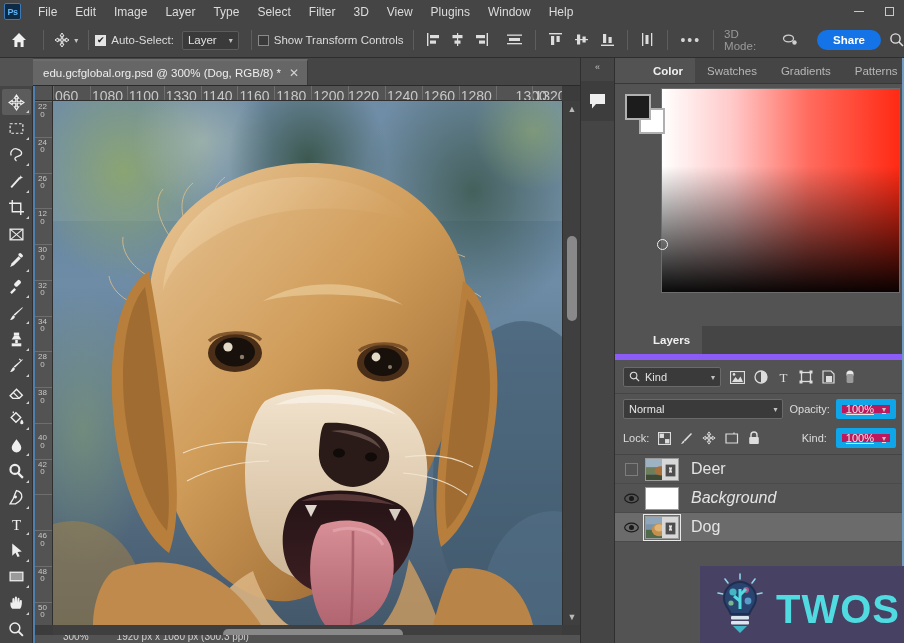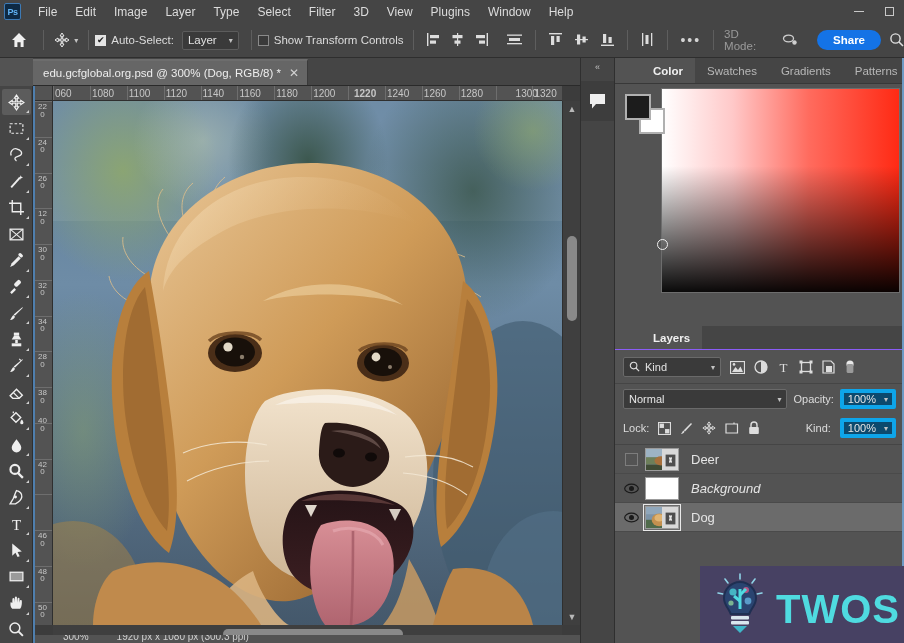--- a/index.html
+++ b/index.html
@@ -94,21 +94,21 @@
   }
 
   
   .canvas-wrap {
     position:absolute; top:86px; left:33px; width:547px; height:557px;
     background:#3c3c3c;
   }
   .ruler-h {
     position:absolute; top:0; left:20px; right:18px; height:15px;
     background:#535353; border-bottom:1px solid #2f2f2f;
-    overflow:hidden; font-size:10px; color:#c7c7c7;
+    overflow:hidden; font-size:14px; color:#c7c7c7;
   }
   .ruler-h .rt { position:absolute; top:2px; padding-left:2px; white-space:nowrap; }
   .ruler-h .tick { position:absolute; top:0; width:1px; height:15px; background:#6e6e6e; }
   .ruler-v {
     position:absolute; top:15px; left:0; width:20px; bottom:18px;
     background:#535353; border-right:1px solid #2f2f2f;
     overflow:hidden; font-size:8px; color:#c7c7c7;
   }
   .ruler-v .rt {
     position:absolute; left:3px; width:13px; line-height:7.5px;
@@ -202,21 +202,21 @@
       linear-gradient(to bottom, rgba(0,0,0,0) 38%, rgba(0,0,0,0.96) 100%),
       linear-gradient(to right, #ffffff 0%, #ffc8c8 30%, #ff6b5e 62%, #ff2a14 100%);
   }
   .ramp-cursor {
     position:absolute; left:-5px; top:150px; width:11px; height:11px;
     border:1.5px solid #f0f0f0; border-radius:50%;
   }
 
   
   .layerspanel { position:absolute; top:268px; left:0; right:0; bottom:0; background:#535353; }
-  .lp-tabs { display:flex; height:24px; background:#454545; border-bottom:1px solid #8b5cf6; }
+  .lp-tabs { display:flex; height:34px; background:#454545; border-bottom:6px solid #8b5cf6; }
   .lp-filter {
     display:flex; align-items:center; gap:9px; padding:7px 8px 6px 8px;
     border-bottom:1px solid #454545;
   }
   .kind-sel {
     background:#3a3a3a; border:1px solid #6a6a6a; border-radius:2px;
     height:20px; width:98px; display:flex; align-items:center;
     padding:0 5px; gap:5px; font-size:11px; color:#e2e2e2;
     justify-content:space-between;
   }
@@ -225,23 +225,23 @@
   .blendrow {
     display:flex; align-items:center; gap:6px; padding:5px 8px;
   }
   .blend-sel {
     background:#3a3a3a; border:1px solid #6a6a6a; border-radius:2px;
     height:20px; flex:1; display:flex; align-items:center;
     justify-content:space-between; padding:0 5px; font-size:11px; color:#e6e6e6;
   }
   .opacity-lbl { font-size:11px; color:#dddddd; white-space:nowrap; }
   .num-field {
-    background:#0c4a6e; border:4px solid #0ea5e9; border-radius:2px;
+    background:#be185d; border:6px solid #0ea5e9; border-radius:2px;
     height:20px; display:flex; align-items:center; gap:8px;
-    padding:0 4px; font-size:11px; color:#e6e6e6;
+    padding:0 4px; font-size:11px; color:#e6e6e6;text-decoration:underline;
   }
   .lockrow {
     display:flex; align-items:center; gap:9px; padding:4px 8px 6px 8px;
     border-bottom:1px solid #454545;
   }
   .lock-lbl { font-size:11px; color:#dddddd; }
   .layers-list { background:#535353; }
   .layer-row {
     display:flex; align-items:center; height:29px;
     border-bottom:1px solid #4a4a4a; padding-left:2px;
@@ -252,21 +252,21 @@
   .thumb-cell { width:46px; display:flex; align-items:center; }
   .lthumb {
     width:34px; height:23px; border:1px solid #9b9b9b; position:relative;
     overflow:hidden; background:#888;
   }
   .lthumb.sel-outline { outline:1px solid #e9e9e9; outline-offset:1px; }
   .lthumb .badge {
     position:absolute; right:0; top:0; width:16px; height:23px;
     background:#d8d8d8; display:flex; align-items:center; justify-content:center;
   }
-  .layer-name { font-size:13px; color:#e4e4e4; }
+  .layer-name { font-size:16px; color:#e4e4e4; }
   .layer-name.italic { font-style:italic; }
   .panel-bottom { position:absolute; left:0; right:0; bottom:0; height:26px; background:#535353; }
 
   
   .watermark {
     position:absolute; left:700px; top:566px; width:204px; height:77px;
     background:#474163; display:flex; align-items:center; gap:10px;
     padding-left:14px; overflow:hidden;
   }
   .wm-text {
@@ -573,31 +573,31 @@
     <div class="ruler-corner"></div>
 
     <div class="ruler-h" id="rulerH">
         <div class="tick" style="left: 0px;"></div>
         <div class="rt" style="left: 0px;">060</div>
         <div class="tick" style="left: 36.8841px;"></div>
         <div class="rt" style="left: 36.8841px;">1080</div>
         <div class="tick" style="left: 73.7681px;"></div>
         <div class="rt" style="left: 73.7681px;">1100</div>
         <div class="tick" style="left: 110.652px;"></div>
-        <div class="rt" style="left: 110.652px;">1120</div>
+        <div class="rt" style="left: 110.652px;">1330</div>
         <div class="tick" style="left: 147.536px;"></div>
         <div class="rt" style="left: 147.536px;">1140</div>
         <div class="tick" style="left: 184.42px;"></div>
         <div class="rt" style="left: 184.42px;">1160</div>
         <div class="tick" style="left: 221.304px;"></div>
         <div class="rt" style="left: 221.304px;">1180</div>
         <div class="tick" style="left: 258.188px;"></div>
         <div class="rt" style="left: 258.188px;">1200</div>
         <div class="tick" style="left: 295.072px;"></div>
-        <div class="rt" style="left: 299px; font-weight: bold;">1220</div>
+        <div class="rt" style="left: 293px;">1220</div>
         <div class="tick" style="left: 331.957px;"></div>
         <div class="rt" style="left: 331.957px;">1240</div>
         <div class="tick" style="left: 368.841px;"></div>
         <div class="rt" style="left: 368.841px;">1260</div>
         <div class="tick" style="left: 405.725px;"></div>
         <div class="rt" style="left: 405.725px;">1280</div>
         <div class="tick" style="left: 442.609px;"></div>
         <div class="rt" style="left: 442.609px; margin-left: 18px;">1300</div>
         <div class="tick" style="left: 479.493px;"></div>
         <div class="rt" style="left: 479.493px;">1320</div>
@@ -615,21 +615,21 @@
         <div class="rt" style="top: 145.072px;">300</div>
         <div class="tick" style="top: 178.84px;"></div>
         <div class="rt" style="top: 180.84px;">320</div>
         <div class="tick" style="top: 214.608px;"></div>
         <div class="rt" style="top: 216.608px;">340</div>
         <div class="tick" style="top: 250.375px;"></div>
         <div class="rt" style="top: 252.375px;">280</div>
         <div class="tick" style="top: 286.143px;"></div>
         <div class="rt" style="top: 288.143px;">380</div>
         <div class="tick" style="top: 321.911px;"></div>
-        <div class="rt" style="top: 316px;">400</div>
+        <div class="rt" style="top: 333px;">400</div>
         <div class="tick" style="top: 357.679px;"></div>
         <div class="rt" style="top: 359.679px;">420</div>
         <div class="tick" style="top: 393.447px;"></div>
         <div class="rt" style="top: 395.447px; padding-left: 27px;">440</div>
         <div class="tick" style="top: 429.215px;"></div>
         <div class="rt" style="top: 431.215px;">460</div>
         <div class="tick" style="top: 464.983px;"></div>
         <div class="rt" style="top: 466.983px;">480</div>
         <div class="tick" style="top: 500.751px;"></div>
         <div class="rt" style="top: 502.751px;">500</div>

